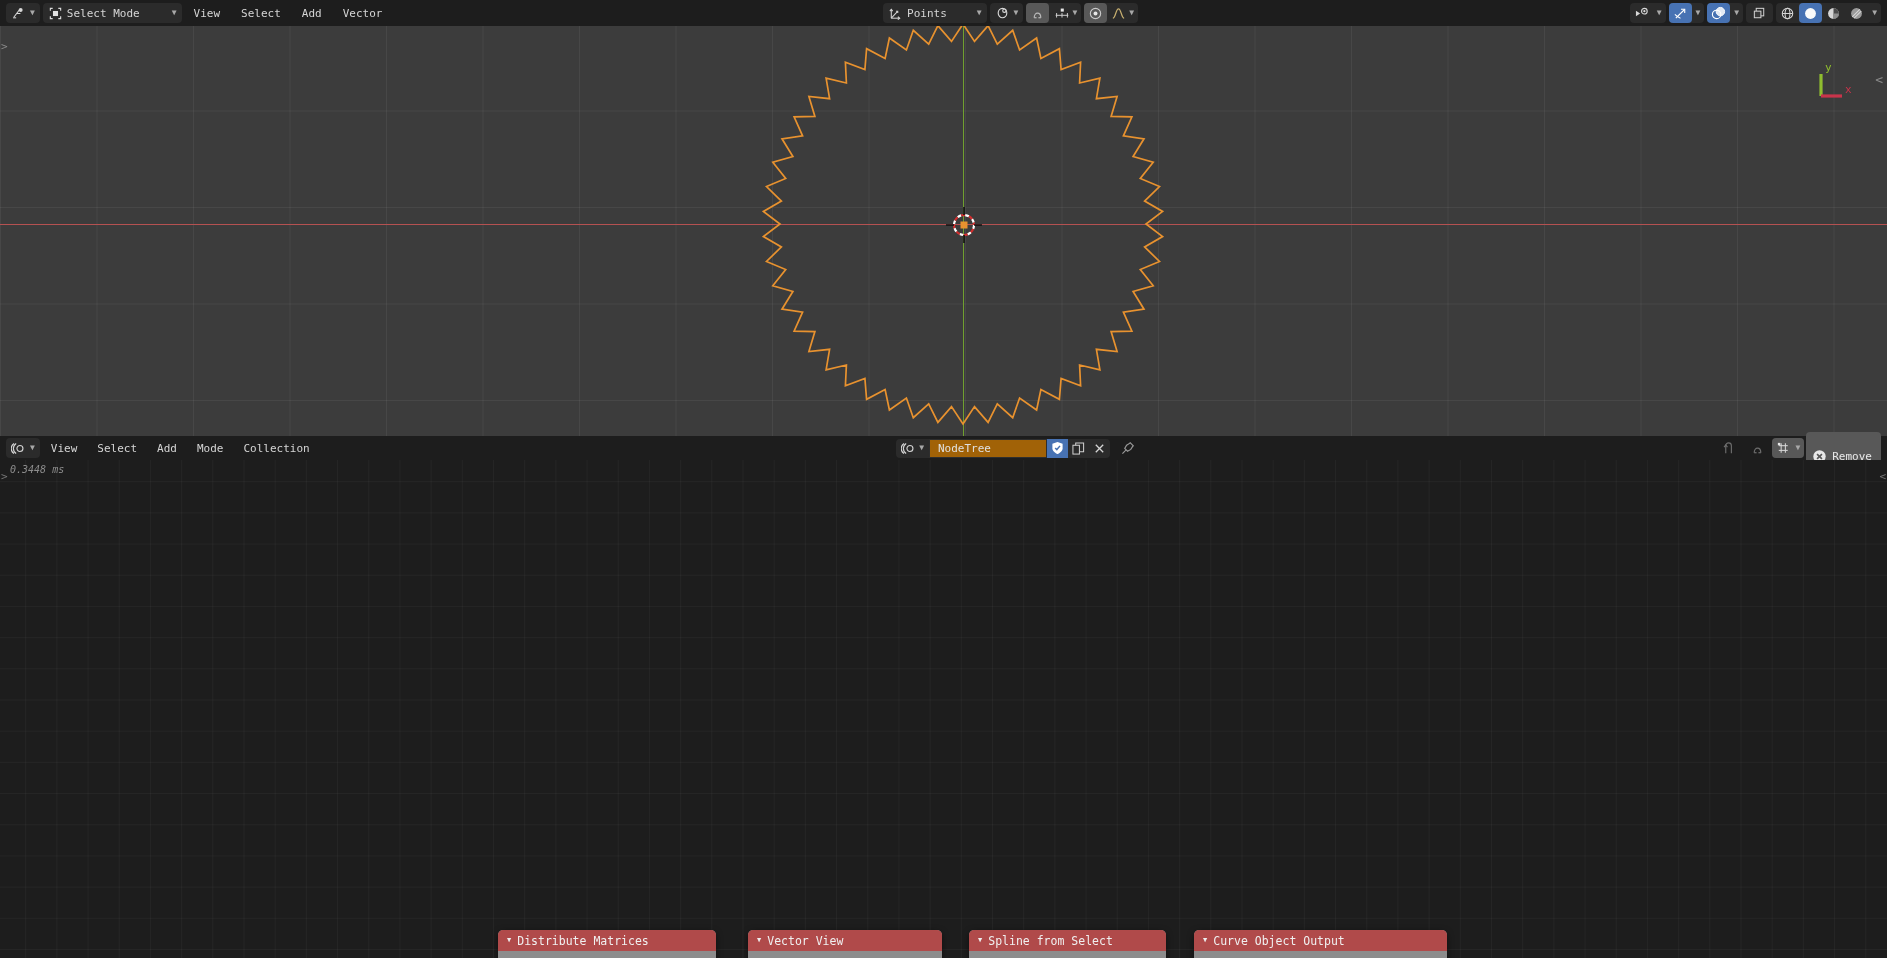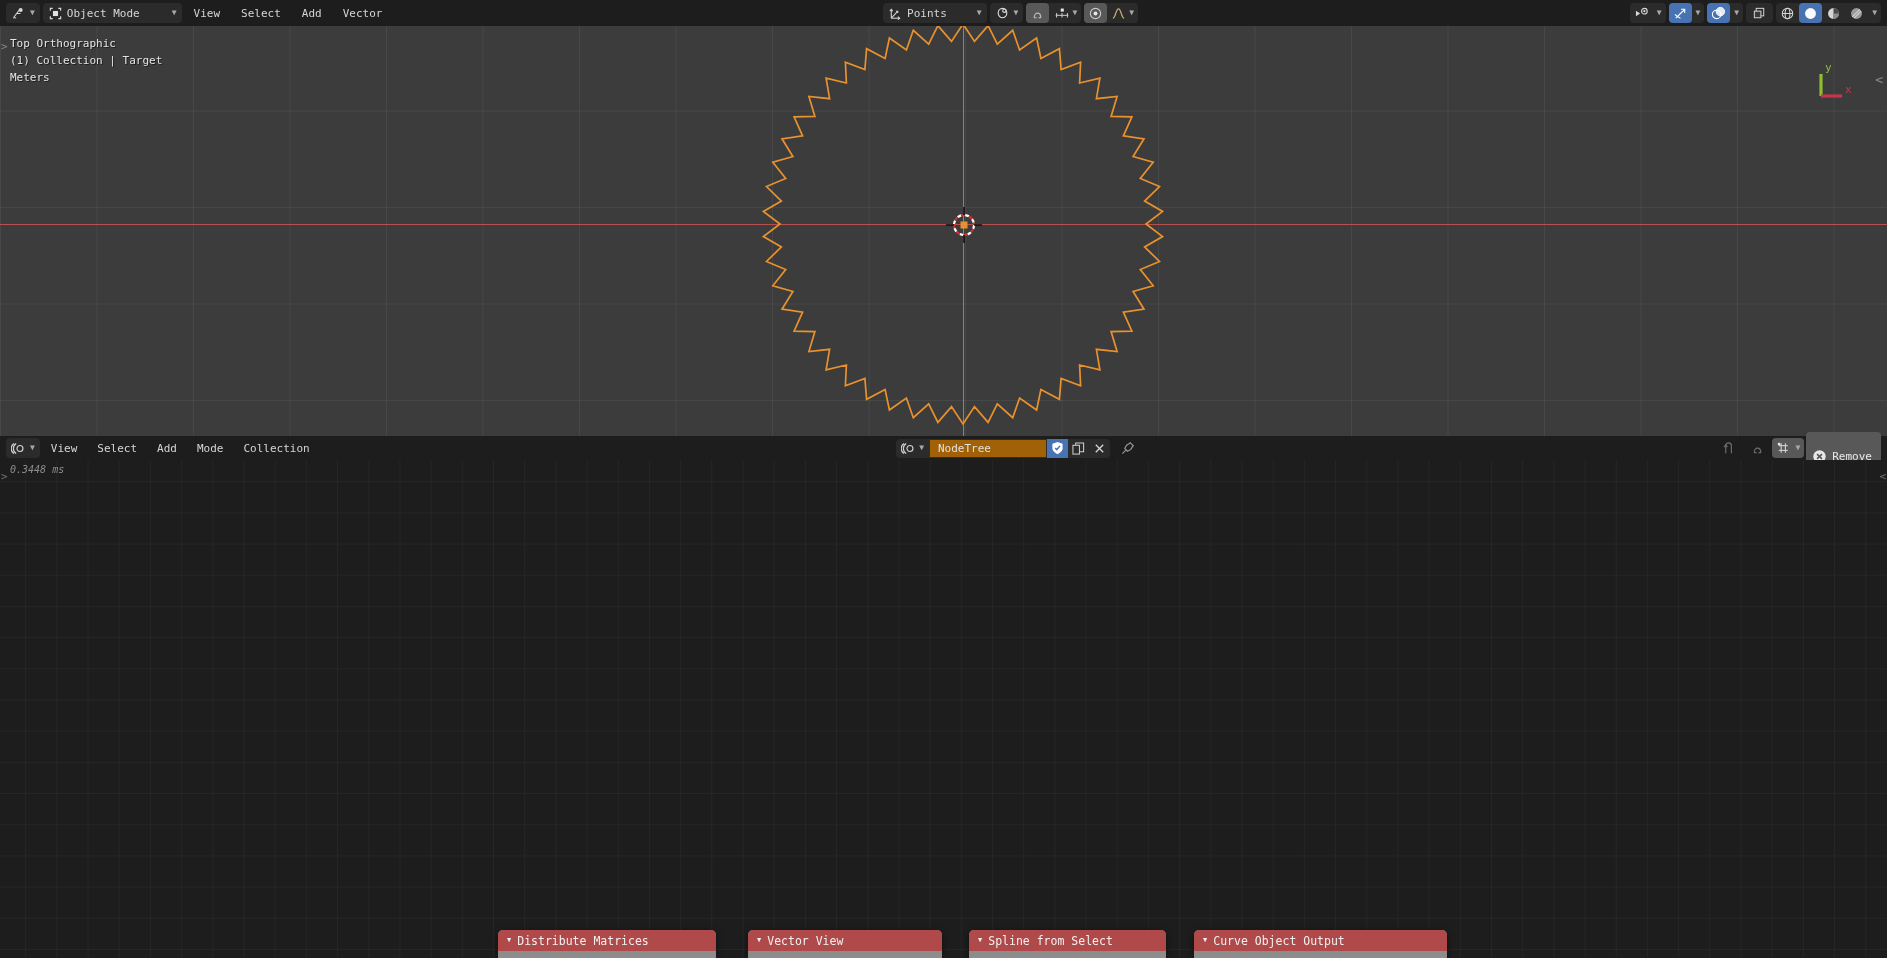--- a/index.html
+++ b/index.html
@@ -164,21 +164,21 @@
         <svg width="15" height="15" viewBox="0 0 16 16">
             <g stroke="#dcdcdc" stroke-width="1.2" fill="none">
           <path d="M2.5 5 L2.5 2.5 L5 2.5"></path>
               <path d="M11 2.5 L13.5 2.5 L13.5 5"></path>
           <path d="M13.5 11 L13.5 13.5 L11 13.5"></path>
               <path d="M5 13.5 L2.5 13.5 L2.5 11"></path>
         </g>
             <rect x="5.3" y="5.3" width="5.4" height="5.4" fill="#e2e2e2"></rect>
           </svg>
       </span>
-      <span>Object Mode</span>
+      <span>Select Mode</span>
       <span class="chev" style="margin-left:28px">▼</span>
     </div>
 
     <div class="tb-menu">View</div>
     <div class="tb-menu">Select</div>
     <div class="tb-menu">Add</div>
     <div class="tb-menu">Vector</div>
 
     <div class="spacer"></div>
 
@@ -368,25 +368,20 @@
     <svg style="position:absolute;left:946px;top:181px;width:36px;height:36px">
       <circle cx="18" cy="18" r="10" fill="none" stroke="#ffffff" stroke-width="2.2" stroke-dasharray="4 4"></circle>
       <circle cx="18" cy="18" r="10" fill="none" stroke="#d22f2f" stroke-width="2.2" stroke-dasharray="4 4" stroke-dashoffset="4"></circle>
       <rect x="14.5" y="14.5" width="7" height="7" fill="#e8922f"></rect>
       <path d="M18 0 L18 8 M18 28 L18 36 M0 18 L8 18 M28 18 L36 18" stroke="#111" stroke-width="1.6"></path>
     </svg>
 
     <div class="vp-arrow-tl">&gt;</div>
     <div class="vp-arrow-left">&lt;</div>
 
-    <div class="vp-text">
-      <div>Top Orthographic</div>
-      <div>(1) Collection | Target</div>
-      <div>Meters</div>
-    </div>
 
     <svg class="gizmo" viewBox="0 0 56 56">
       <path d="M12 42 L12 20" stroke="#8fbd2f" stroke-width="3.2"></path>
       <path d="M12 42 L33 42" stroke="#c9344b" stroke-width="3.2"></path>
       <text x="16" y="17" fill="#8fbd2f" font-size="11" font-family="monospace">y</text>
       <text x="36" y="39" fill="#c9344b" font-size="11" font-family="monospace">x</text>
     </svg>
   </div>
 
   <div class="ne-header">

